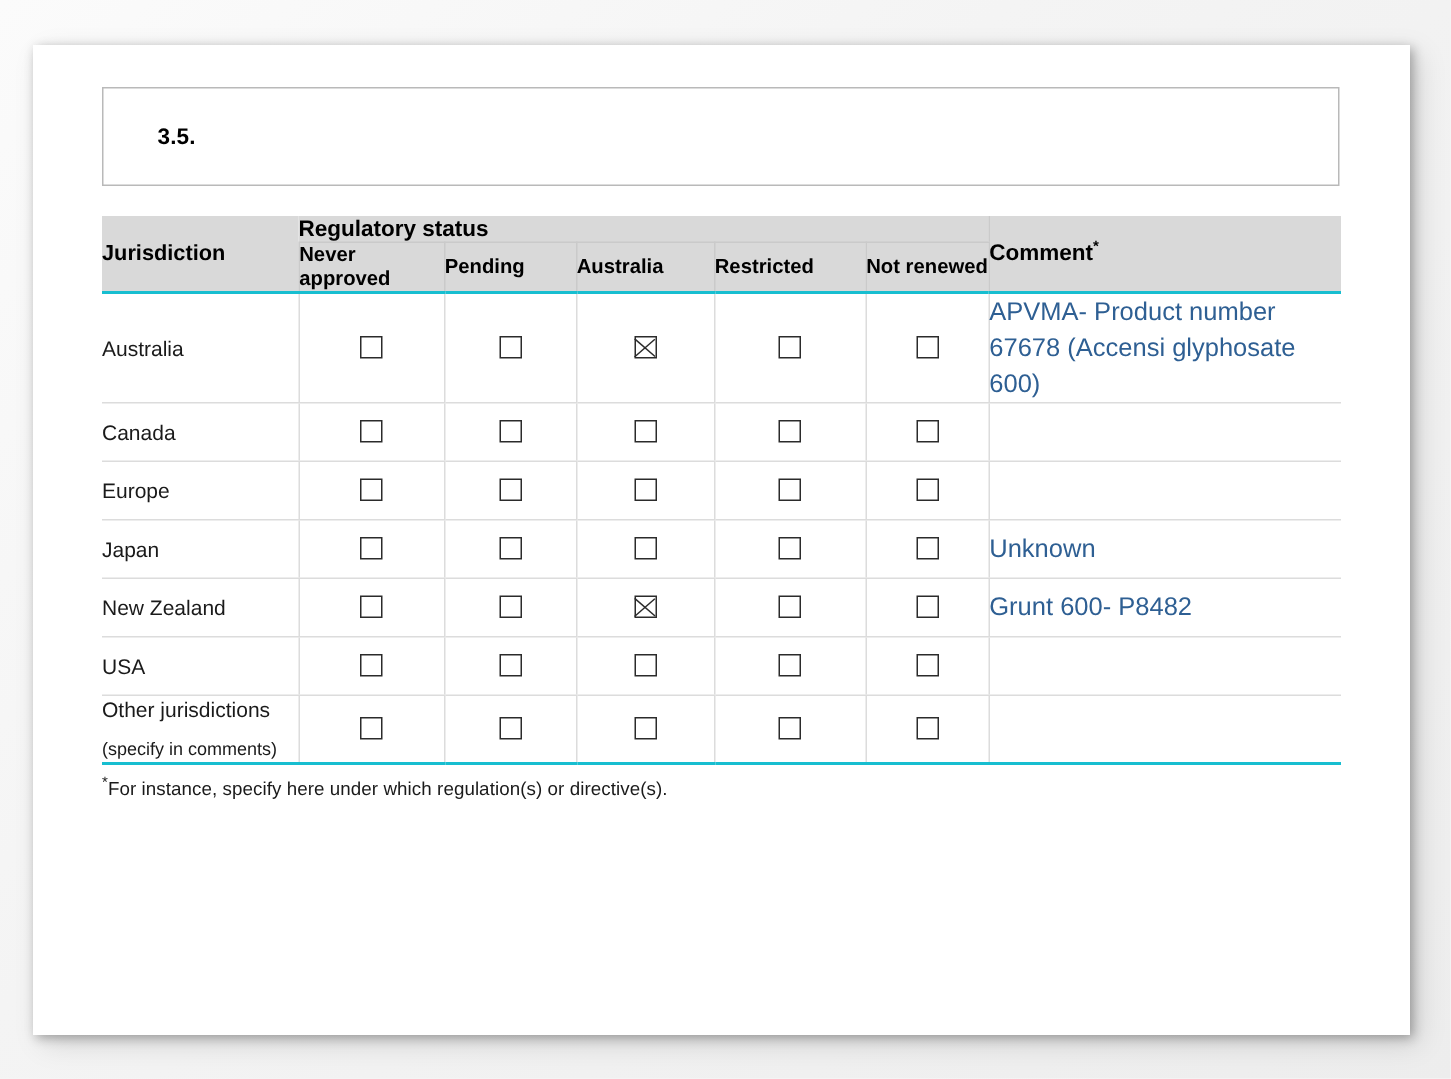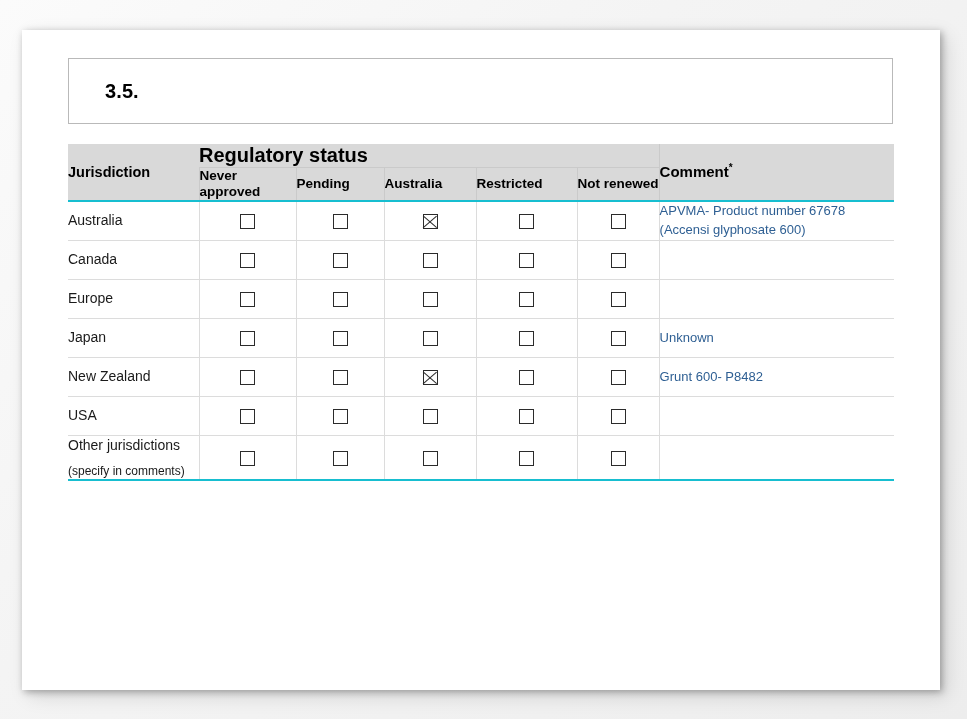--- a/index.html
+++ b/index.html
@@ -32,21 +32,21 @@
   .heading-box {
     width: 825px;
     min-height: 66px;
     border: 1px solid #b9b9b9;
     display: flex;
     align-items: center;
     padding: 6px 0 6px 36px;
     background: #fff;
   }
   .heading-num {
-    font-size: 20px;
+    font-size: 15px;
     font-weight: bold;
     color: #000;
     letter-spacing: .1px;
     margin-right: 30px;
   }
   .heading-text {
     font-size: 15px;
     font-weight: bold;
     color: #000;
     letter-spacing: .1px;
@@ -68,21 +68,21 @@
     border: 0;
   }
   .hdr-juris {
     font-size: 14.5px; font-weight: bold; color: #000;
     padding: 0 0 0 12px;
     text-align: left;
     vertical-align: middle;
     border-bottom: 2px solid #17bed0;
   }
   .hdr-group-cell {
-    font-size: 20px; font-weight: bold; color: #000;
+    font-size: 15px; font-weight: bold; color: #000;
     padding: 8px 0 4px 10px;
     text-align: left;
     border-bottom: 1px solid #cacaca;
   }
   .hdr-col {
     font-size: 13.5px; font-weight: bold; color: #000;
     padding: 4px 0 6px 8px;
     text-align: left;
     vertical-align: middle;
     border-bottom: 2px solid #17bed0;
@@ -122,21 +122,21 @@
     color: #1a1a1a;
     display: block;
     margin-top: 9px;
     line-height: 1.3;
   }
   td.cb {
     text-align: center;
     border-left: 1px solid #dcdcdc;
   }
   td.comment {
-    font-size: 13px;
+    font-size: 17px;
     color: #2e5f93;
     padding: 7px 10px 7px 12px;
     line-height: 1.42;
     border-left: 1px solid #dcdcdc;
     vertical-align: top;
   }
   td.comment.mid { vertical-align: middle; margin-left: 44px; }
   
   .box {
     display: inline-block;
@@ -329,16 +329,17 @@
                 <span class="box-wrap"><span class="box"></span></span>
               </td>
               <td class="cb">
                 <span class="box-wrap"><span class="box"></span></span>
               </td>
               <td class="comment"></td>
             </tr>
           </tbody>
       </table>
 
+      <div class="footnote"><span class="fn-star">*</span><span>For instance, specify here under which regulation(s) or directive(s).</span></div>
 
     </div>
   </div>
 </div>
 
 </body></html>

